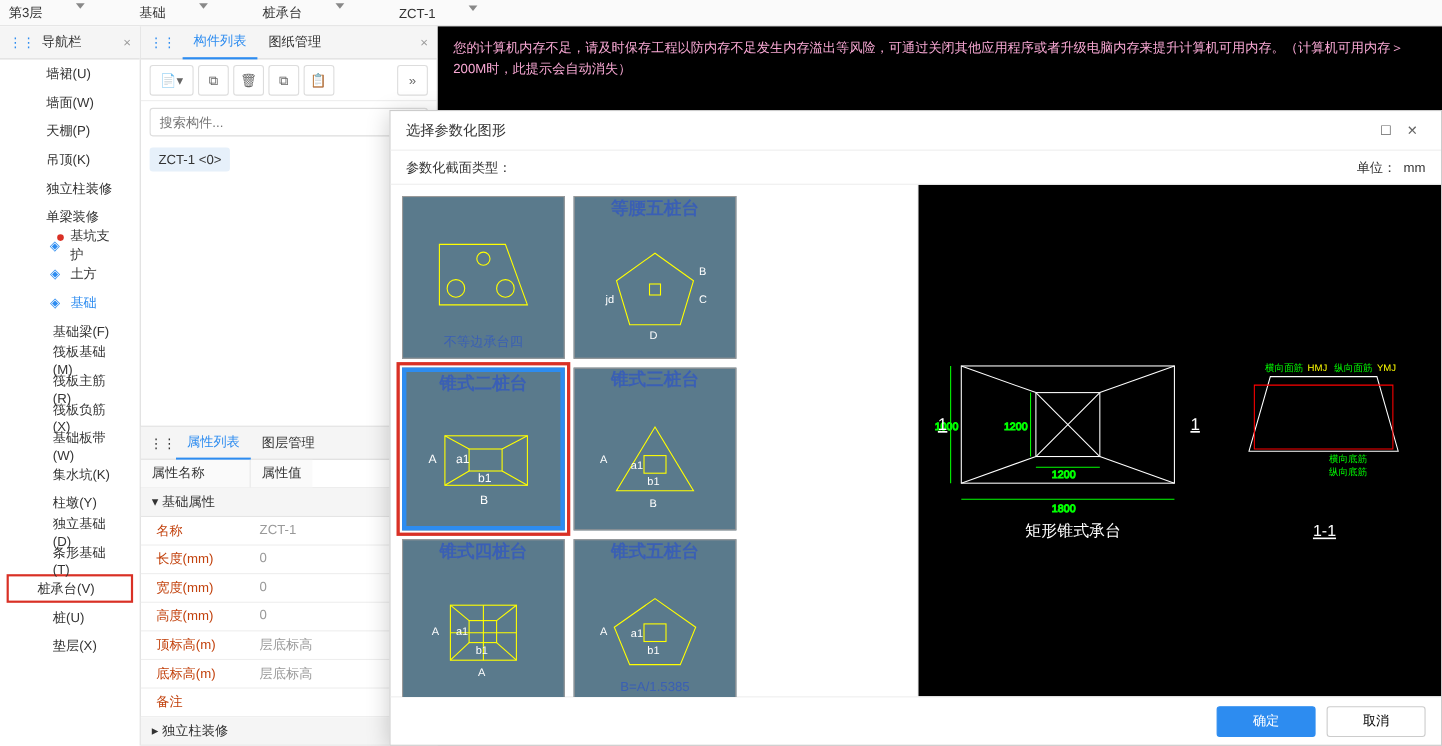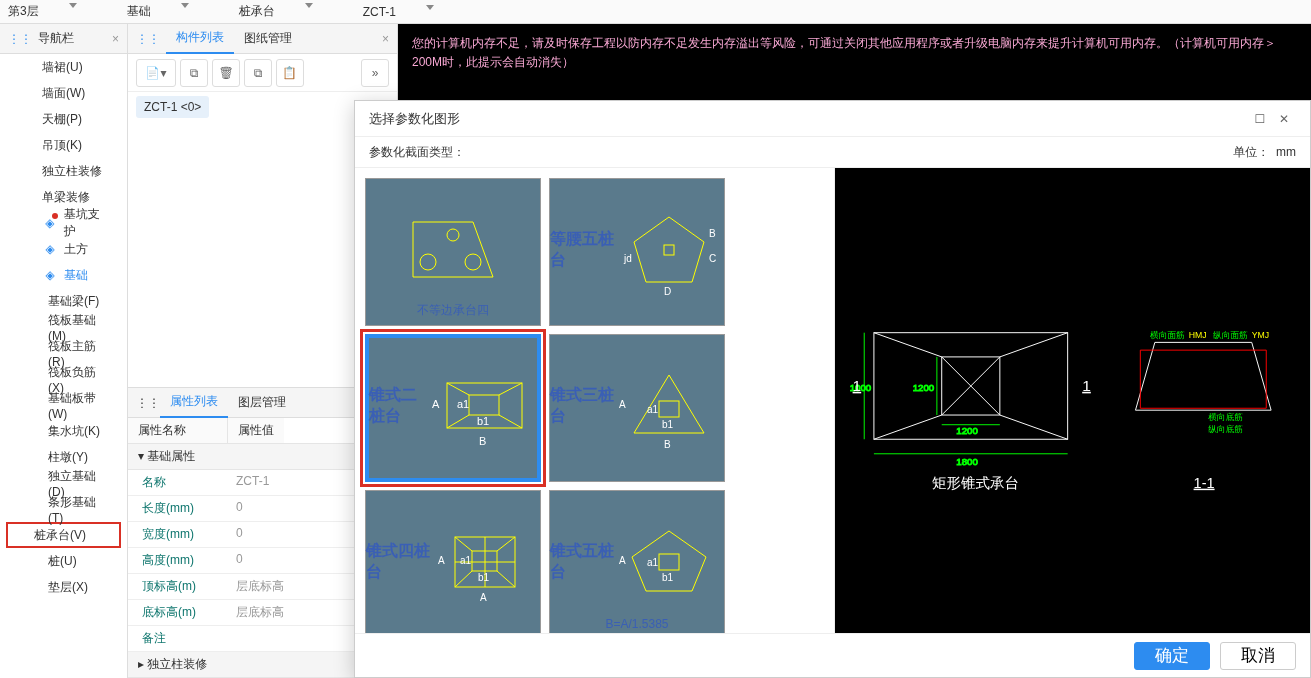--- a/index.html
+++ b/index.html
@@ -42,44 +42,44 @@
 
 .comp-item { margin: 4px 8px; padding: 4px 8px; background: #e6f0fa; border-radius: 3px; cursor: pointer; display: inline-block; }
 
 .prop-panel { border-top: 1px solid #ddd; margin-top: auto; }
 .prop-tabs { height: 30px; display: flex; align-items: center; background: #f5f5f5; border-bottom: 1px solid #ddd; padding-left: 8px; }
 .prop-hdr { display: flex; height: 26px; border-bottom: 1px solid #e5e5e5; }
 .prop-hdr > div { padding: 4px 10px; background: #fafafa; }
 .prop-hdr > div:first-child { width: 100px; border-right: 1px solid #e5e5e5; }
 .prop-group { padding: 4px 10px; background: #f5f5f5; border-bottom: 1px solid #e5e5e5; cursor: pointer; }
 .prop-row { display: flex; height: 26px; border-bottom: 1px solid #eee; }
-.prop-row .k { width: 100px; padding: 4px 14px; color: #0f766e; }
+.prop-row .k { width: 100px; padding: 4px 14px; color: #c2410c; }
 .prop-row .v { flex: 1; padding: 4px 8px; color: #999; }
 
 .canvas-area { flex: 1; background: #000; position: relative; }
 .warning { color: #f9a8d4; padding: 10px 14px; font-size: 12px; line-height: 1.6; }
 
 .dialog { position: absolute; left: 354px; top: 100px; width: 957px; height: 578px; background: #fff; border: 1px solid #ccc; box-shadow: 0 4px 20px rgba(0,0,0,0.2); display: flex; flex-direction: column; }
 .dlg-title { height: 36px; display: flex; align-items: center; padding: 0 14px; border-bottom: 1px solid #eee; }
 .dlg-title .t { flex: 1; font-size: 13px; }
 .dlg-title .wbtn { width: 24px; text-align: center; cursor: pointer; color: #666; }
 .dlg-sub { height: 30px; display: flex; align-items: center; padding: 0 14px; font-size: 12px; }
 .dlg-sub .unit { margin-left: auto; }
 .dlg-body { flex: 1; display: flex; border-top: 1px solid #eee; overflow: hidden; }
 .shape-grid { width: 480px; padding: 10px; display: flex; flex-wrap: wrap; gap: 8px; align-content: flex-start; border-right: 1px solid #eee; overflow-y: auto; }
-.shape-card { width: 176px; height: 148px; background: #5a7a8c; border: 1px solid #999; cursor: pointer; position: relative; display: flex; flex-direction: row; align-items: center; justify-content: center; color: #fff; }
+.shape-card { width: 148px; height: 148px; background: #5a7a8c; border: 1px solid #999; cursor: pointer; position: relative; display: flex; flex-direction: column; align-items: center; justify-content: center; color: #fff; }
 .shape-card.selected { border: 4px solid #2d8cf0; }
 .shape-card.red-box { outline: 3px solid #d93025; outline-offset: 2px; }
 .shape-title { color: #3a5fb5; font-size: 16px; font-family: serif; font-weight: bold; margin-bottom: 4px; }
 .shape-caption { color: #3a5fb5; font-size: 12px; position: absolute; bottom: 6px; }
 .shape-svg { flex: 1; display: flex; align-items: center; justify-content: center; }
 
 .preview { flex: 1; background: #000; position: relative; }
 .dlg-footer { height: 44px; display: flex; align-items: center; justify-content: flex-end; gap: 10px; padding: 0 14px; border-top: 1px solid #eee; }
-.btn { height: 28px; padding: 0 20px; border-radius: 3px; border: 1px solid #ccc; background: #fff; cursor: pointer; font-size: 17px; }
+.btn { height: 28px; padding: 0 32px; border-radius: 3px; border: 1px solid #ccc; background: #fff; cursor: pointer; font-size: 12px; }
 .btn.primary { background: #2d8cf0; color: #fff; border-color: #2d8cf0; }
 
 .spacer { flex: 1; }
 </style>
 </head>
 <body>
 
 <div class="top-bar">
   <div class="top-sel">
       <span>第3层</span>
@@ -186,20 +186,21 @@
     </div>
     <div class="toolbar">
       <div class="tbtn wide">📄▾</div>
       <div class="tbtn">⧉</div>
       <div class="tbtn">🗑</div>
       <div class="tbtn">⧉</div>
       <div class="tbtn">📋</div>
       <div style="flex:1"></div>
       <div class="tbtn">»</div>
     </div>
+    <div class="search-box"><input placeholder="搜索构件..." style=""></div>
     <div><span class="comp-item">ZCT-1 &lt;0&gt;</span></div>
     <div class="spacer"></div>
     <div class="prop-panel">
       <div class="prop-tabs">
         <span class="grip">⋮⋮</span>
         <div class="tab active">属性列表</div>
         <div class="tab">图层管理</div>
       </div>
       <div class="prop-hdr">
         <div>属性名称</div>

